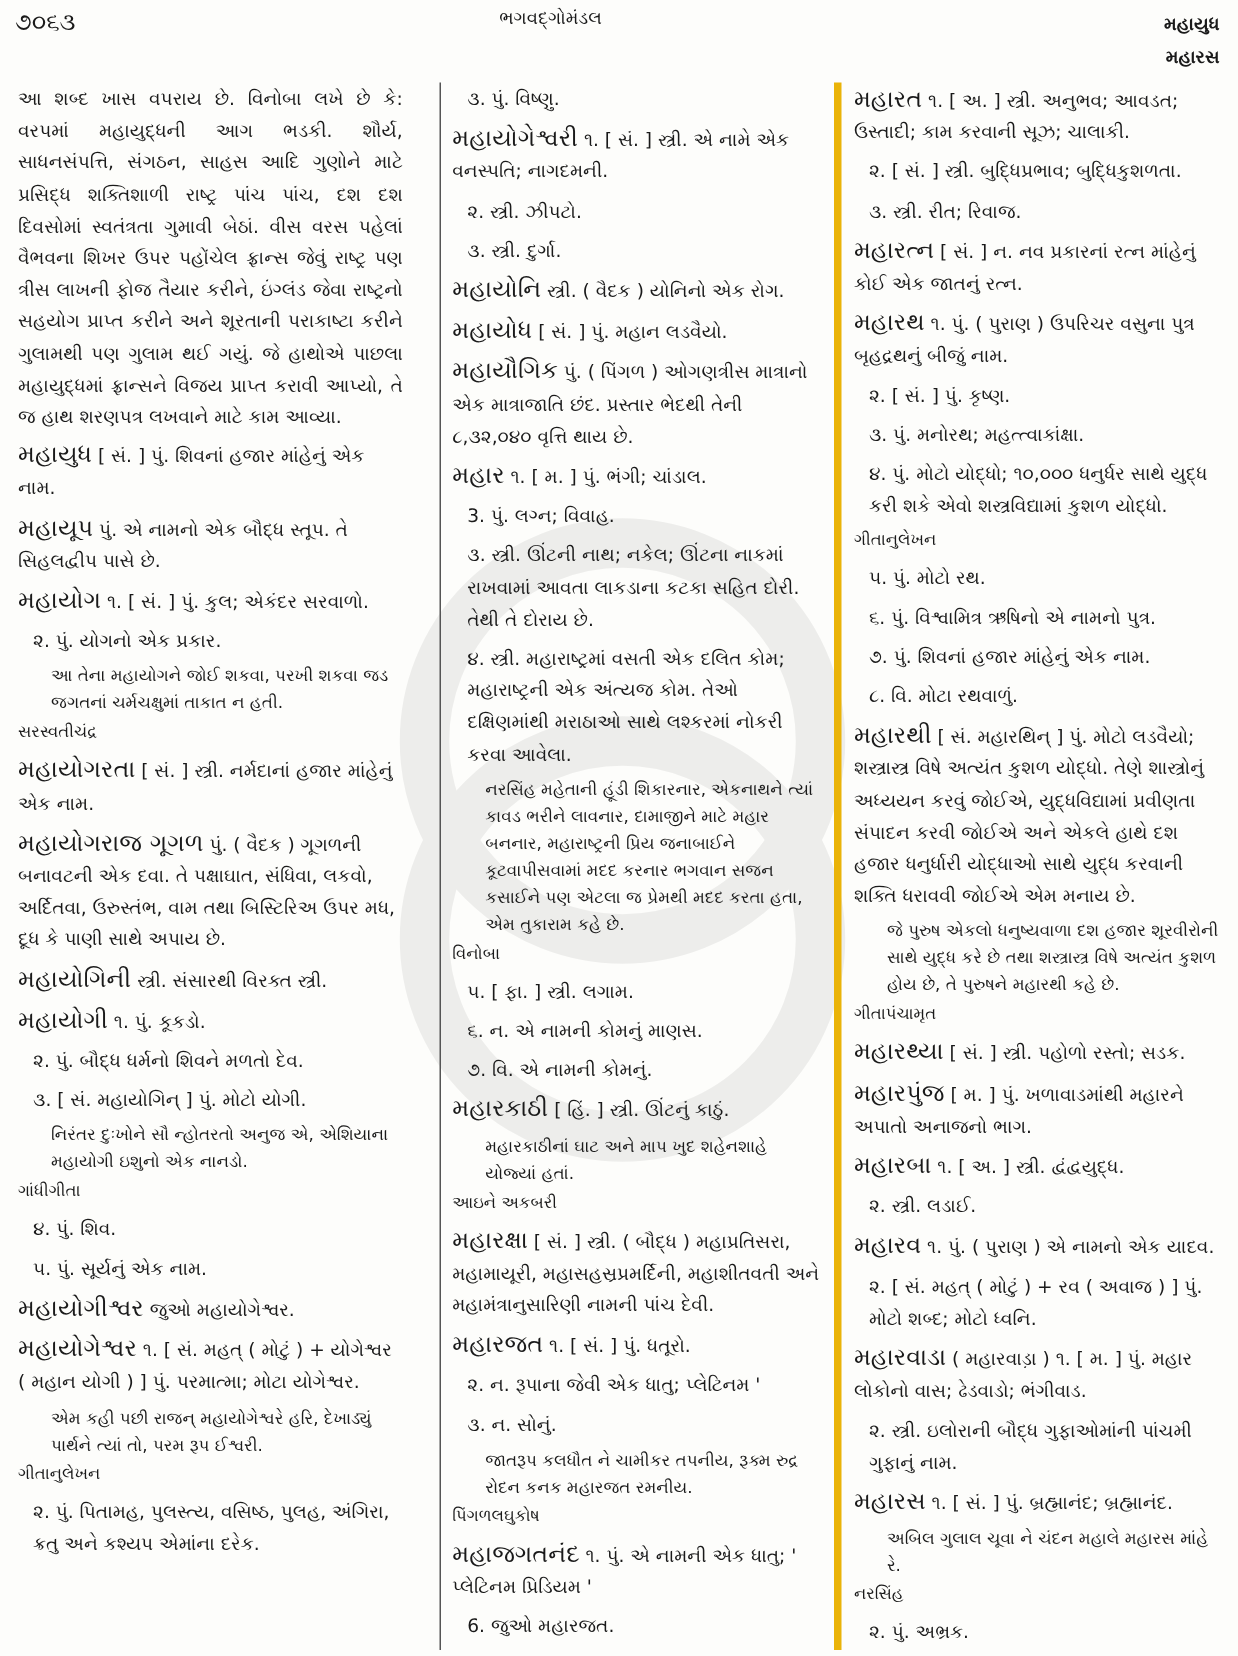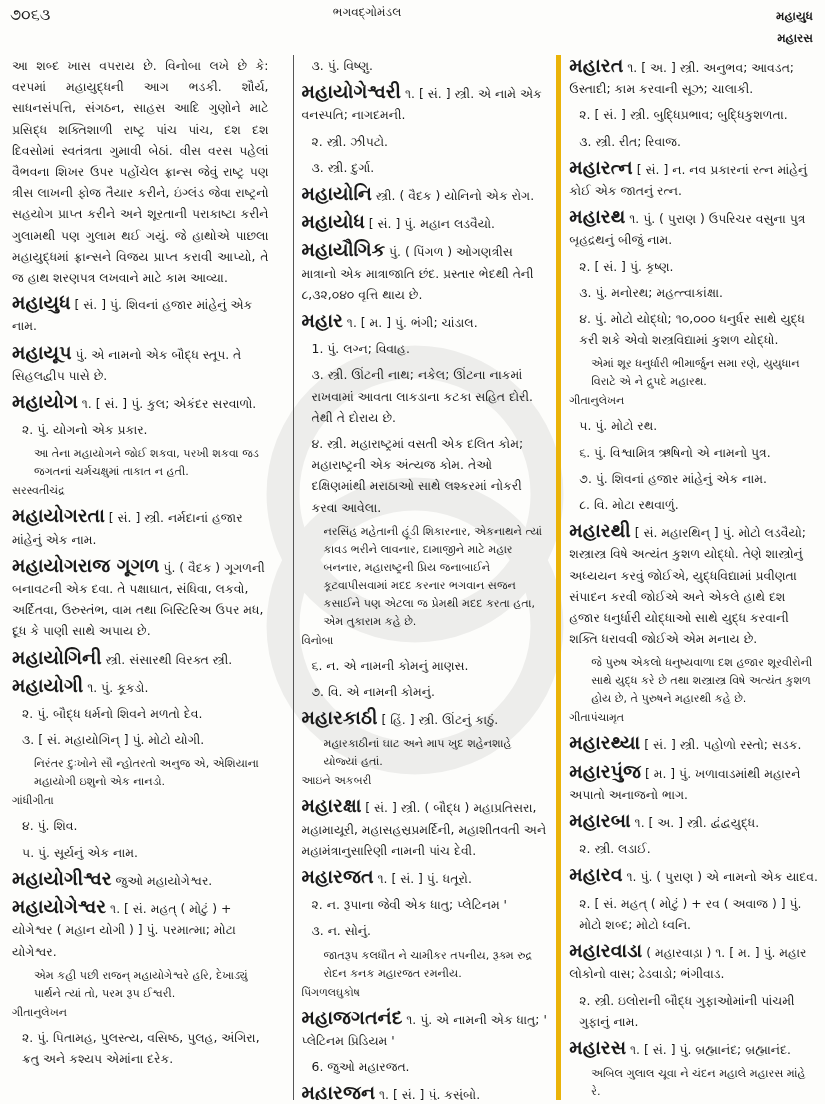--- a/index.html
+++ b/index.html
@@ -21,21 +21,21 @@
   .guide-words { position: absolute; right: 12px; top: 5px; text-align: right; font-size: 12px; font-weight: bold; line-height: 22px; }
   .columns {
     position: absolute; left: 12px; top: 55px; width: 806px; height: 1045px;
     display: flex;
   }
   .col { height: 100%; overflow: hidden; font-size: 12.4px; line-height: 21.2px; }
   .col-1 { width: 264px; padding-right: 24px; border-right: 1px solid #555; }
   .col-2 { width: 254px; padding: 0 8px; border-right: 5px solid #eab308; }
   .col-3 { width: 256px; padding-left: 8px; }
   .entry { margin: 0 0 5px 0; text-indent: 0; }
-  .entry .hw { font-weight: bold; font-size: 19px; }
+  .entry .hw { font-weight: normal; font-size: 16px; }
   .entry .body { }
   .sub { margin: 0 0 5px 10px; }
   .para { margin: 0 0 4px 0; text-align: justify; }
   .quote { margin: 0 0 2px 22px; font-size: 11.2px; line-height: 18px; }
   .quote-src { text-align: left; font-size: 11px; line-height: 16px; margin: 0 0 6px 0; }
 </style>
 </head>
 <body>
 
 <svg class="watermark" viewBox="0 0 100 140">
@@ -79,25 +79,26 @@
     </div>
   <div class="col col-2">
       <p class="sub">૩. પું. વિષ્ણુ.</p>
       <p class="entry"><span class="hw">મહાયોગેશ્વરી</span> <span class="body">૧. [ સં. ] સ્ત્રી. એ નામે એક વનસ્પતિ; નાગદમની.</span></p>
       <p class="sub">૨. સ્ત્રી. ઝીપટો.</p>
       <p class="sub">૩. સ્ત્રી. દુર્ગા.</p>
       <p class="entry"><span class="hw">મહાયોનિ</span> <span class="body">સ્ત્રી. ( વૈદક ) યોનિનો એક રોગ.</span></p>
       <p class="entry"><span class="hw">મહાયોધ</span> <span class="body">[ સં. ] પું. મહાન લડવૈયો.</span></p>
       <p class="entry"><span class="hw">મહાયૌગિક</span> <span class="body">પું. ( પિંગળ ) ઓગણત્રીસ માત્રાનો એક માત્રાજાતિ છંદ. પ્રસ્તાર ભેદથી તેની ૮,૩૨,૦૪૦ વૃત્તિ થાય છે.</span></p>
       <p class="entry"><span class="hw">મહાર</span> <span class="body">૧. [ મ. ] પું. ભંગી; ચાંડાલ.</span></p>
-      <p class="sub">1. પું. લગ્ન; વિવાહ.</p>
+      <p class="sub">3. પું. લગ્ન; વિવાહ.</p>
       <p class="sub">૩. સ્ત્રી. ઊંટની નાથ; નકેલ; ઊંટના નાકમાં રાખવામાં આવતા લાકડાના કટકા સહિત દોરી. તેથી તે દોરાય છે.</p>
       <p class="sub">૪. સ્ત્રી. મહારાષ્ટ્રમાં વસતી એક દલિત કોમ; મહારાષ્ટ્રની એક અંત્યજ કોમ. તેઓ દક્ષિણમાંથી મરાઠાઓ સાથે લશ્કરમાં નોકરી કરવા આવેલા.</p>
       <p class="quote">નરસિંહ મહેતાની હૂંડી શિકારનાર, એકનાથને ત્યાં કાવડ ભરીને લાવનાર, દામાજીને માટે મહાર બનનાર, મહારાષ્ટ્રની પ્રિય જનાબાઈને કૂટવાપીસવામાં મદદ કરનાર ભગવાન સજન કસાઈને પણ એટલા જ પ્રેમથી મદદ કરતા હતા, એમ તુકારામ કહે છે.</p>
       <p class="quote-src">વિનોબા</p>
+      <p class="sub">૫. [ ફા. ] સ્ત્રી. લગામ.</p>
       <p class="sub">૬. ન. એ નામની કોમનું માણસ.</p>
       <p class="sub">૭. વિ. એ નામની કોમનું.</p>
       <p class="entry"><span class="hw">મહારકાઠી</span> <span class="body">[ હિં. ] સ્ત્રી. ઊંટનું કાઠું.</span></p>
       <p class="quote">મહારકાઠીનાં ઘાટ અને માપ ખુદ શહેનશાહે યોજ્યાં હતાં.</p>
       <p class="quote-src">આઇને અકબરી</p>
       <p class="entry"><span class="hw">મહારક્ષા</span> <span class="body">[ સં. ] સ્ત્રી. ( બૌદ્ધ ) મહાપ્રતિસરા, મહામાયૂરી, મહાસહસ્રપ્રમર્દિની, મહાશીતવતી અને મહામંત્રાનુસારિણી નામની પાંચ દેવી.</span></p>
       <p class="entry"><span class="hw">મહારજત</span> <span class="body">૧. [ સં. ] પું. ધતૂરો.</span></p>
       <p class="sub">૨. ન. રૂપાના જેવી એક ધાતુ; પ્લેટિનમ '</p>
       <p class="sub">૩. ન. સોનું.</p>
       <p class="quote">જાતરૂપ કલધૌત ને ચામીકર તપનીય, રૂક્મ રુદ્ર રોદન કનક મહારજત રમનીય.</p>
@@ -109,21 +110,20 @@
     </div>
   <div class="col col-3">
       <p class="entry"><span class="hw">મહારત</span> <span class="body">૧. [ અ. ] સ્ત્રી. અનુભવ; આવડત; ઉસ્તાદી; કામ કરવાની સૂઝ; ચાલાકી.</span></p>
       <p class="sub">૨. [ સં. ] સ્ત્રી. બુદ્ધિપ્રભાવ; બુદ્ધિકુશળતા.</p>
       <p class="sub">૩. સ્ત્રી. રીત; રિવાજ.</p>
       <p class="entry"><span class="hw">મહારત્ન</span> <span class="body">[ સં. ] ન. નવ પ્રકારનાં રત્ન માંહેનું કોઈ એક જાતનું રત્ન.</span></p>
       <p class="entry"><span class="hw">મહારથ</span> <span class="body">૧. પું. ( પુરાણ ) ઉપરિચર વસુના પુત્ર બૃહદ્રથનું બીજું નામ.</span></p>
       <p class="sub">૨. [ સં. ] પું. કૃષ્ણ.</p>
       <p class="sub">૩. પું. મનોરથ; મહત્ત્વાકાંક્ષા.</p>
       <p class="sub">૪. પું. મોટો યોદ્ધો; ૧૦,૦૦૦ ધનુર્ધર સાથે યુદ્ધ કરી શકે એવો શસ્ત્રવિદ્યામાં કુશળ યોદ્ધો.</p>
-      <p class="quote">એમાં શૂર ધનુર્ધારી ભીમાર્જુન સમા રણે, યુયુધાન વિરાટે એ ને દ્રુપદે મહારથ.</p>
       <p class="quote-src">ગીતાનુલેખન</p>
       <p class="sub">૫. પું. મોટો રથ.</p>
       <p class="sub">૬. પું. વિશ્વામિત્ર ઋષિનો એ નામનો પુત્ર.</p>
       <p class="sub">૭. પું. શિવનાં હજાર માંહેનું એક નામ.</p>
       <p class="sub">૮. વિ. મોટા રથવાળું.</p>
       <p class="entry"><span class="hw">મહારથી</span> <span class="body">[ સં. મહારથિન્ ] પું. મોટો લડવૈયો; શસ્ત્રાસ્ત્ર વિષે અત્યંત કુશળ યોદ્ધો. તેણે શાસ્ત્રોનું અધ્યયન કરવું જોઈએ, યુદ્ધવિદ્યામાં પ્રવીણતા સંપાદન કરવી જોઈએ અને એકલે હાથે દશ હજાર ધનુર્ધારી યોદ્ધાઓ સાથે યુદ્ધ કરવાની શક્તિ ધરાવવી જોઈએ એમ મનાય છે.</span></p>
       <p class="quote">જે પુરુષ એકલો ધનુષ્યવાળા દશ હજાર શૂરવીરોની સાથે યુદ્ધ કરે છે તથા શસ્ત્રાસ્ત્ર વિષે અત્યંત કુશળ હોય છે, તે પુરુષને મહારથી કહે છે.</p>
       <p class="quote-src">ગીતાપંચામૃત</p>
       <p class="entry"><span class="hw">મહારથ્યા</span> <span class="body">[ સં. ] સ્ત્રી. પહોળો રસ્તો; સડક.</span></p>
       <p class="entry"><span class="hw">મહારપુંજ</span> <span class="body">[ મ. ] પું. ખળાવાડમાંથી મહારને અપાતો અનાજનો ભાગ.</span></p>

